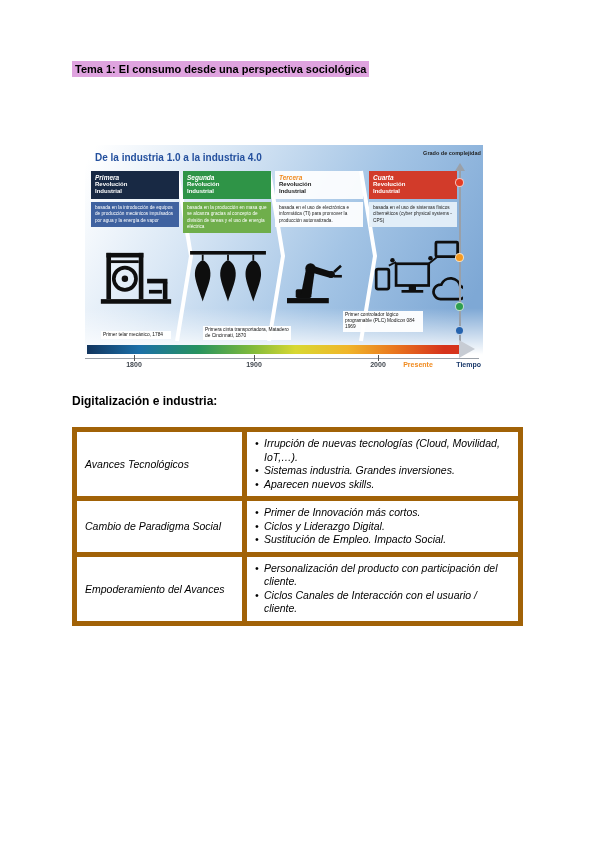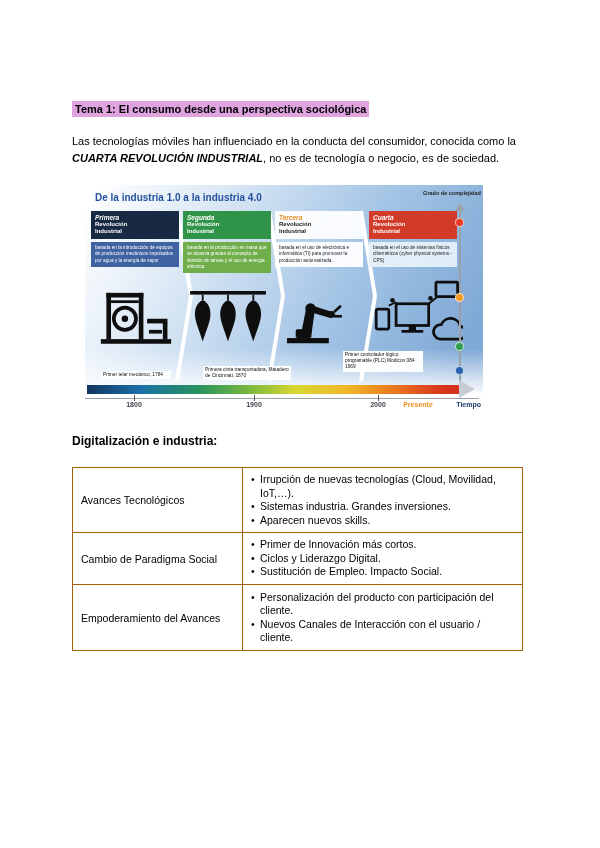--- a/index.html
+++ b/index.html
@@ -1,19 +1,19 @@
 <!DOCTYPE html>
 <html><head>
 <meta charset="utf-8">
 <style>
   * { box-sizing: border-box; }
   html, body { margin: 0; padding: 0; background: #ffffff; }
   .page {
     position: relative; width: 600px; height: 728px; background: #ffffff;
-    font-family: "Liberation Sans", sans-serif; color: #000; overflow: hidden; margin-top: 40px;
+    font-family: "Liberation Sans", sans-serif; color: #000; overflow: hidden;
   }
 
   
   .doc-title { position: absolute; left: 72px; top: 63px; margin: 0; font-size: 11px; font-weight: bold; }
   .hl { background: #dfa3df; padding: 2px 3px; }
 
   
   .intro { position: absolute; left: 72px; top: 93px; width: 478px; margin: 0; font-size: 11px; line-height: 17px; }
   .emph { font-weight: bold; font-style: italic; }
 
@@ -76,35 +76,34 @@
   .y1900 { left: 154px; width: 30px; }
   .y2000 { left: 278px; width: 30px; }
   .presente { left: 310px; width: 46px; color: #f08a1e; }
   .tiempo { left: 354px; width: 42px; color: #1b3a6b; text-align: right; }
 
   
   .section-heading { position: absolute; left: 72px; top: 394px; margin: 0; font-size: 12px; font-weight: bold; }
 
   
   .dtable { position: absolute; left: 72px; top: 427px; width: 451px; border-collapse: collapse; font-size: 10.5px; }
-  .dtable td { border: 1px solid #a16207; }
+  .dtable td { border: 5px solid #a16207; font-style: italic; }
   .label-cell { width: 170px; vertical-align: middle; padding: 4px 8px; }
   .items-cell { vertical-align: middle; padding: 5px 6px; }
   .r1 { height: 62px; } .r2 { height: 52px; } .r3 { height: 66px; }
   .bullet { position: relative; padding-left: 11px; line-height: 13.5px; }
   .bullet::before { content: "•"; position: absolute; left: 2px; }
 </style>
 </head>
 <body>
 
 <div class="page">
 
   <h1 class="doc-title"><span class="hl">Tema 1: El consumo desde una perspectiva sociológica</span></h1>
 
-  <p class="intro"><span>Las tecnologías móviles han influenciado en la conducta del consumidor, conocida como la </span><span class="emph">CUARTA REVOLUCIÓN INDUSTRIAL</span><span>, no es de tecnología o negocio, es de sociedad.</span></p>
 
   <figure class="infographic">
 
     <svg class="chevrons" width="398" height="233" viewBox="0 0 398 233">
       <polyline points="92,26 106,111 92,196" fill="none" stroke="#ffffff" stroke-width="4"></polyline>
       <polyline points="184,26 198,111 184,196" fill="none" stroke="#ffffff" stroke-width="4"></polyline>
       <polyline points="276,26 290,111 276,196" fill="none" stroke="#ffffff" stroke-width="4"></polyline>
     </svg>
 
     <div class="ig-title">De la industria 1.0  a la industria 4.0</div>
@@ -247,19 +246,19 @@
         <td class="items-cell">
           <div class="bullet">Primer de Innovación más cortos.</div>
           <div class="bullet">Ciclos y Liderazgo Digital.</div>
           <div class="bullet">Sustitución de Empleo. Impacto Social.</div>
         </td>
       </tr>
       <tr class="r3">
         <td class="label-cell">Empoderamiento del Avances</td>
         <td class="items-cell">
           <div class="bullet">Personalización del producto con participación del cliente.</div>
-          <div class="bullet">Nuevos Canales de Interacción con el usuario / cliente.</div>
+          <div class="bullet">Ciclos Canales de Interacción con el usuario / cliente.</div>
         </td>
       </tr>
     </tbody>
   </table>
 
 </div>
 
 </body></html>

